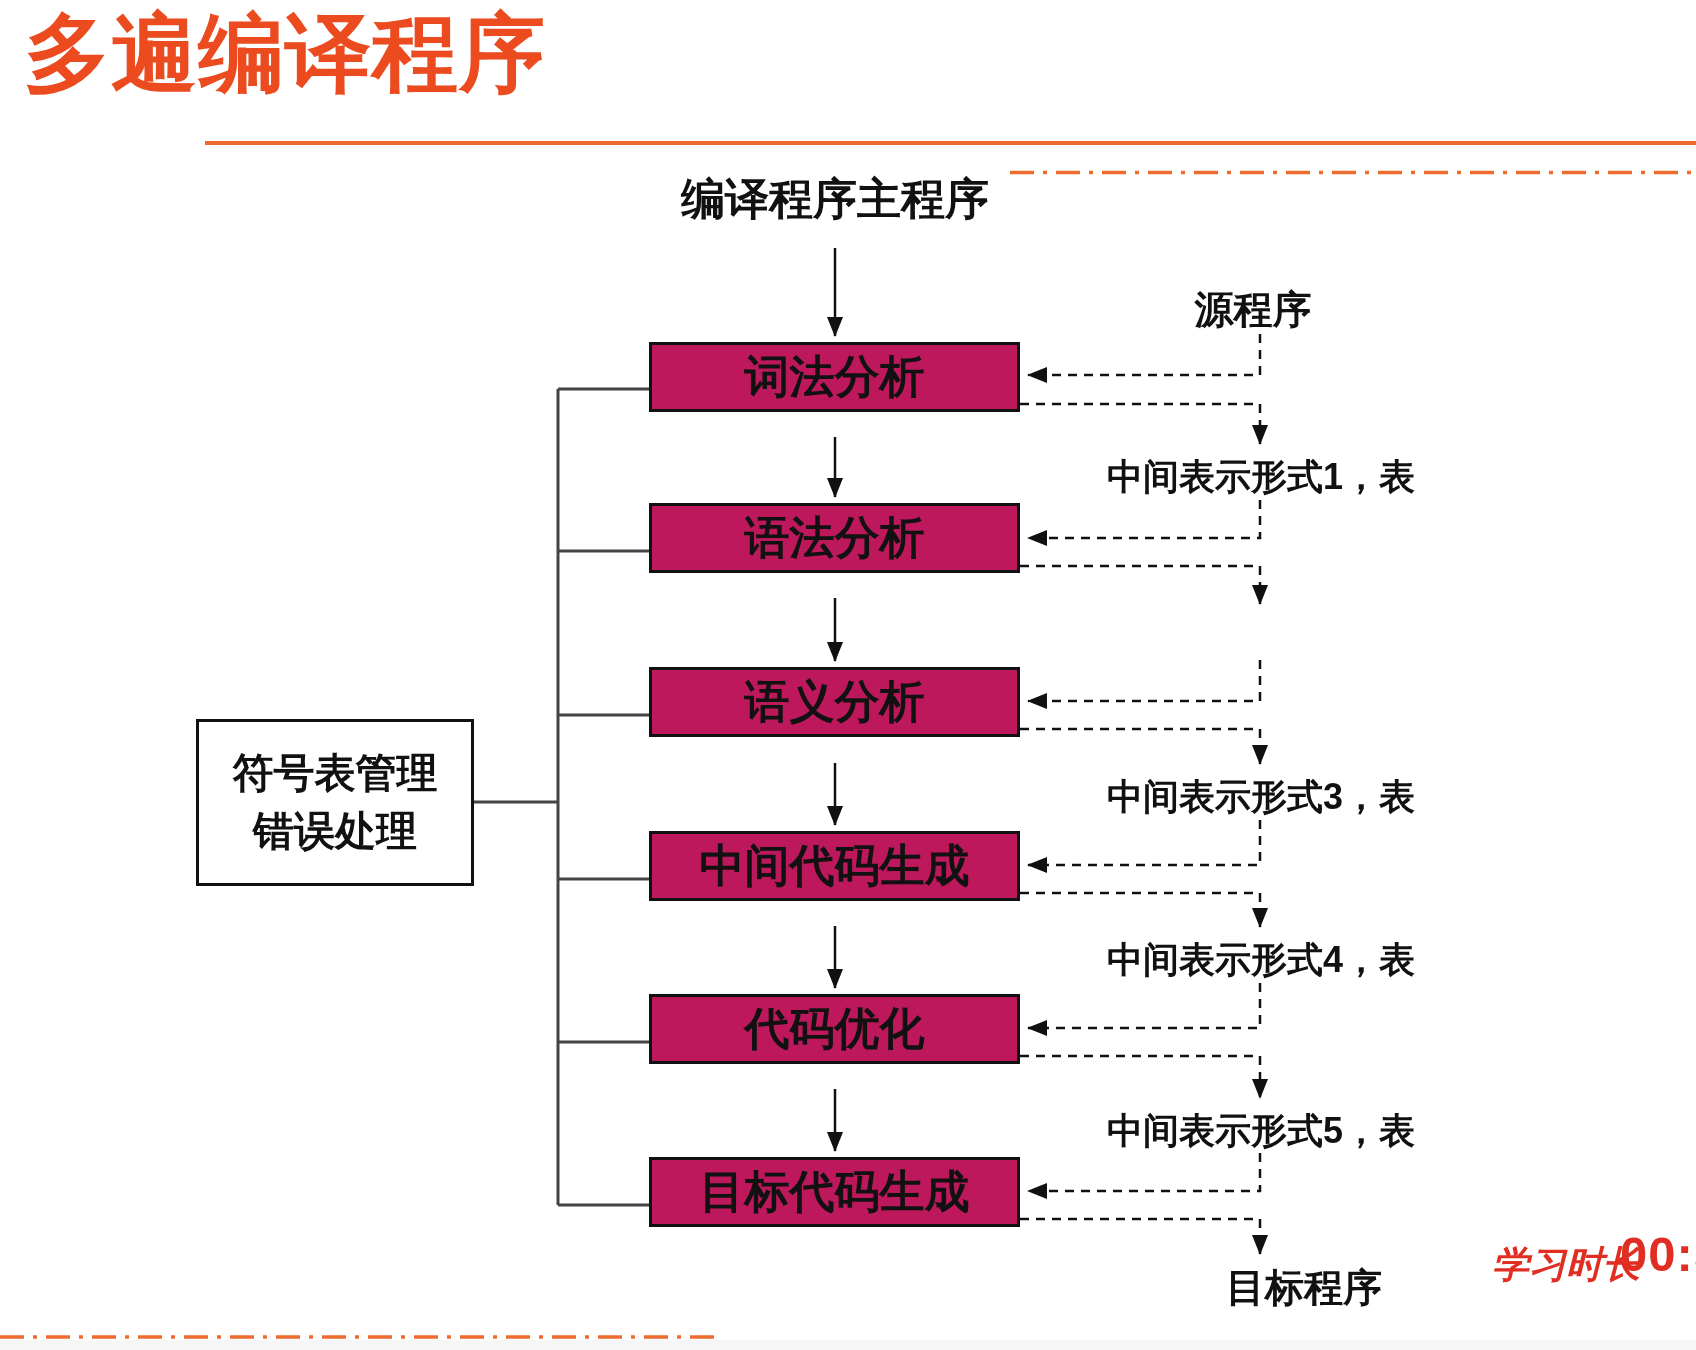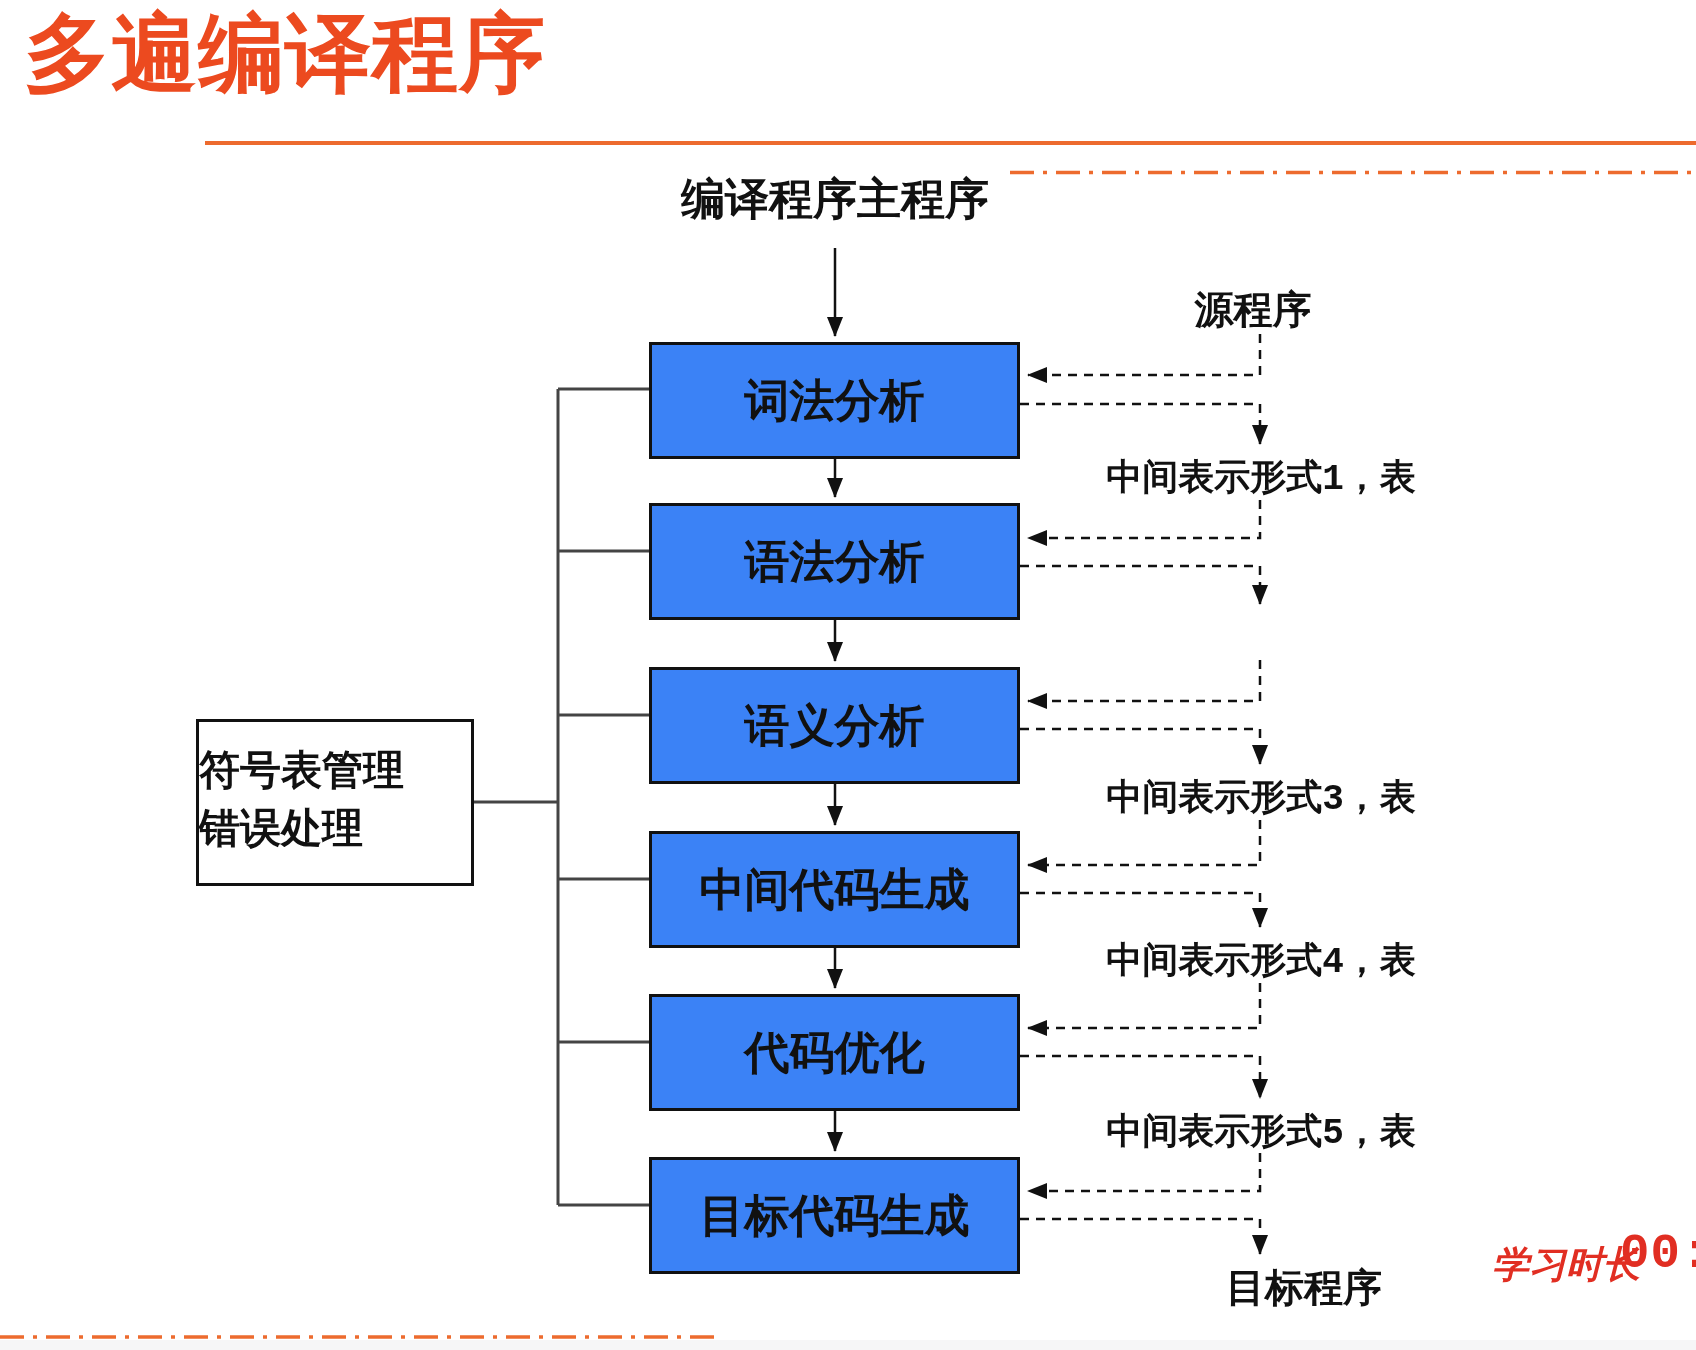--- a/index.html
+++ b/index.html
@@ -1,34 +1,34 @@
 <!DOCTYPE html>
 <html><head>
 <meta charset="utf-8">
 <style>
   html,body{margin:0;padding:0;background:#fff;}
   .page{
     position:relative;width:1696px;height:1350px;overflow:hidden;background:#ffffff;
-    font-family:Liberation Mono, monospace;color:#111;
+    font-family:Liberation Sans, sans-serif;color:#111;
   }
   .abs{position:absolute;}
   .slide-title{
     left:24px;top:-4px;font-size:86px;font-weight:900;letter-spacing:1px;
     color:#EC4A1F;white-space:nowrap;
   }
   .title-underline{left:205px;top:141px;width:1491px;height:4px;background:#ED6B2E;}
   .lines-svg{left:0;top:0;width:1696px;height:1350px;pointer-events:none;}
   .stage-box{
-    left:649px;width:371px;height:117px;border:3px solid #111;background:#3b82f6;
+    left:649px;width:371px;height:70px;border:3px solid #111;background:#be185d;
     box-sizing:border-box;display:flex;align-items:center;justify-content:center;
     font-size:45px;font-weight:700;white-space:nowrap;
   }
   .support-box{
     left:196px;top:719px;width:278px;height:167px;border:3px solid #111;background:#fff;
-    box-sizing:border-box;display:flex;flex-direction:column;align-items:flex-start;justify-content:center;
+    box-sizing:border-box;display:flex;flex-direction:column;align-items:center;justify-content:center;
     font-size:41px;font-weight:700;line-height:1.4;text-align:center;
   }
   .center-label{transform:translate(-50%,-50%);white-space:nowrap;font-weight:700;}
   .main-program-label{left:835px;top:199px;font-size:44px;}
   .source-program-label{left:1253px;top:310px;font-size:39px;}
   .io-label{font-size:36px;left:1261px;}
   .target-program-label{left:1260px;top:1288px;font-size:39px;margin-left:44px;}
   .study-label{left:1492px;top:1240px;font-size:37px;font-weight:700;color:#E12E22;font-style:italic;white-space:nowrap;}
   .study-time{left:1620px;top:1226px;font-size:49px;font-weight:600;color:#E12E22;letter-spacing:1px;white-space:nowrap;}
   .footer-strip{left:0;top:1340px;width:1696px;height:10px;background:#F6F6F7;}

